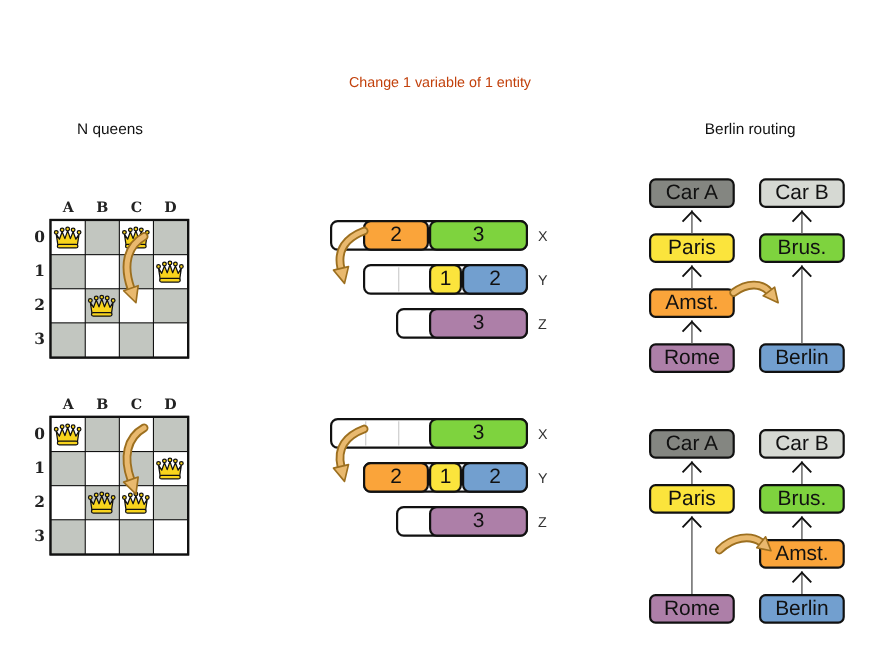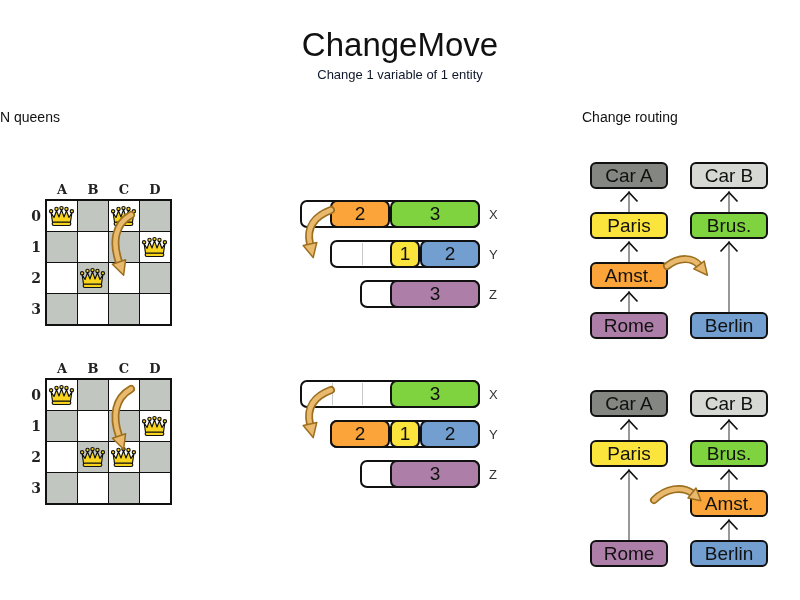--- a/index.html
+++ b/index.html
@@ -1,21 +1,21 @@
 <!DOCTYPE html>
 <html><head>
 <meta charset="utf-8">
 <style>
   html,body{margin:0;padding:0;background:#fff;}
   #canvas{position:relative;width:800px;height:600px;background:#ffffff;
           font-family:"Liberation Sans",sans-serif;overflow:hidden;}
   .abs{position:absolute;}
   .page-title{left:0;top:26px;width:800px;text-align:center;font-size:33px;color:#111;}
-  .page-subtitle{left:0;top:67px;width:800px;text-align:center;font-size:13px;color:#0f172a;}
-  .section-label{width:200px;font-size:14px;color:#111;}
+  .page-subtitle{left:0;top:67px;width:800px;text-align:center;font-size:13px;color:#c2410c;}
+  .section-label{width:200px;text-align:center;font-size:14px;color:#111;}
 
   
   .board{position:absolute;background:#111;border:2px solid #111;display:grid;
          grid-template-columns:repeat(4,30px);grid-template-rows:repeat(4,30px);gap:1px;}
   .cell{background:#fff;}
   .cell.dark{background:#c2c6c0;}
   .board-col-label{position:absolute;top:-19px;width:30px;text-align:center;
          font-family:"DejaVu Serif",serif;font-weight:bold;font-size:13px;color:#222;}
   .board-row-label{position:absolute;left:-18px;width:14px;text-align:center;
          font-family:"DejaVu Serif",serif;font-weight:bold;font-size:14px;color:#222;}
@@ -40,25 +40,24 @@
   .conn-chevron{stroke:#111;stroke-width:1.7;fill:none;}
   .arrow-outline{fill:none;stroke:#9c6f1f;stroke-width:8;stroke-linecap:round;}
   .arrow-body{fill:none;stroke:#e9b96e;stroke-width:4.6;stroke-linecap:round;}
   .arrow-head{fill:#e9b96e;stroke:#9c6f1f;stroke-width:1.5;stroke-linejoin:round;}
 </style>
 </head>
 <body>
 
 <div id="canvas">
 
-  <div class="abs page-title">ChangeMove</div>
   <div class="abs page-subtitle">Change 1 variable of 1 entity</div>
 
   <div class="abs section-label" style="left:0;top:109px">N queens</div>
-  <div class="abs section-label" style="left:582px;top:109px">Change routing</div>
+  <div class="abs section-label" style="left:582px;top:109px">Berlin routing</div>
 
   <div id="queens-layer">
       <div class="board" style="left: 45px; top: 199px;">
         <div class="cell"></div>
         <div class="cell dark"></div>
         <div class="cell"></div>
         <div class="cell dark"></div>
         <div class="cell dark"></div>
         <div class="cell"></div>
         <div class="cell dark"></div>

